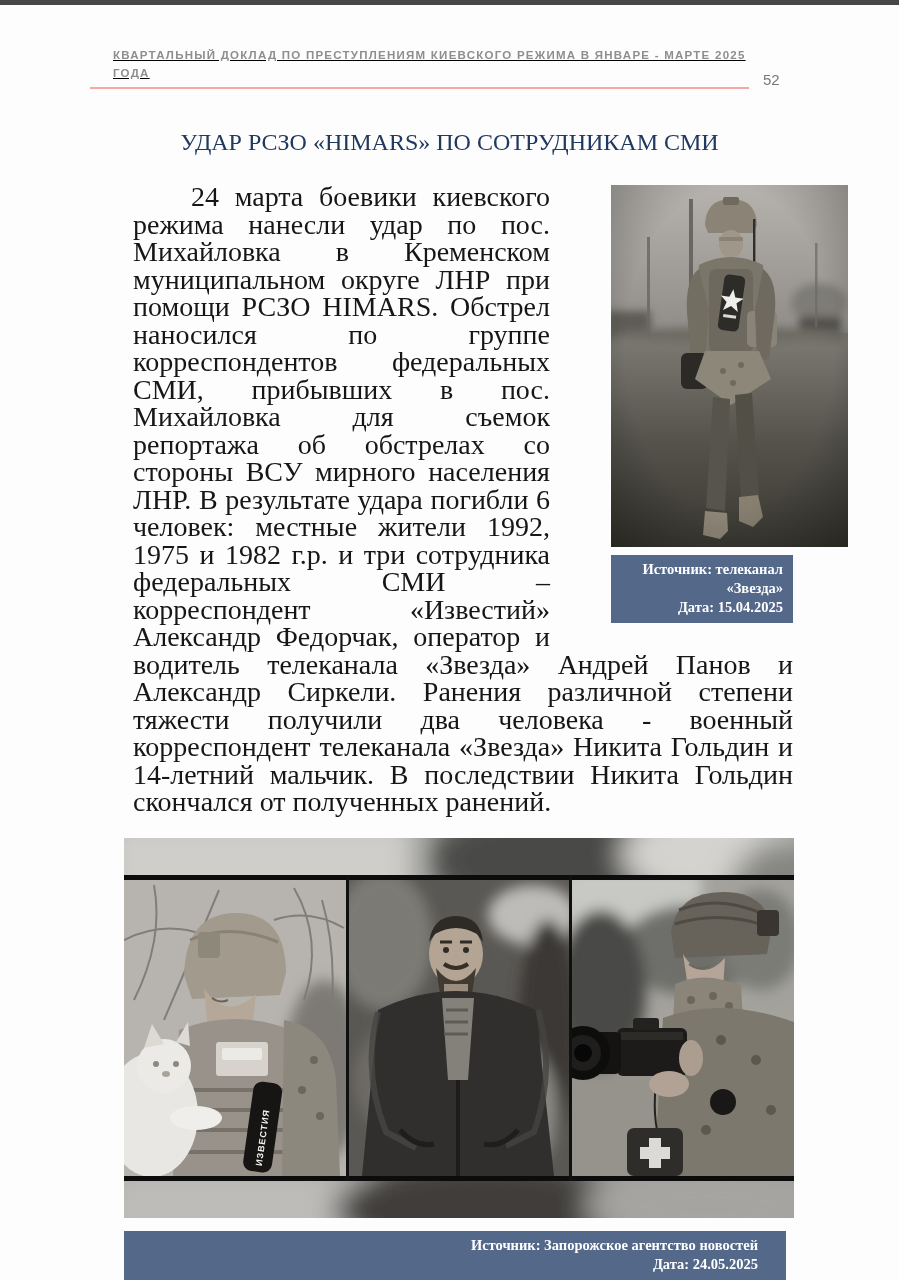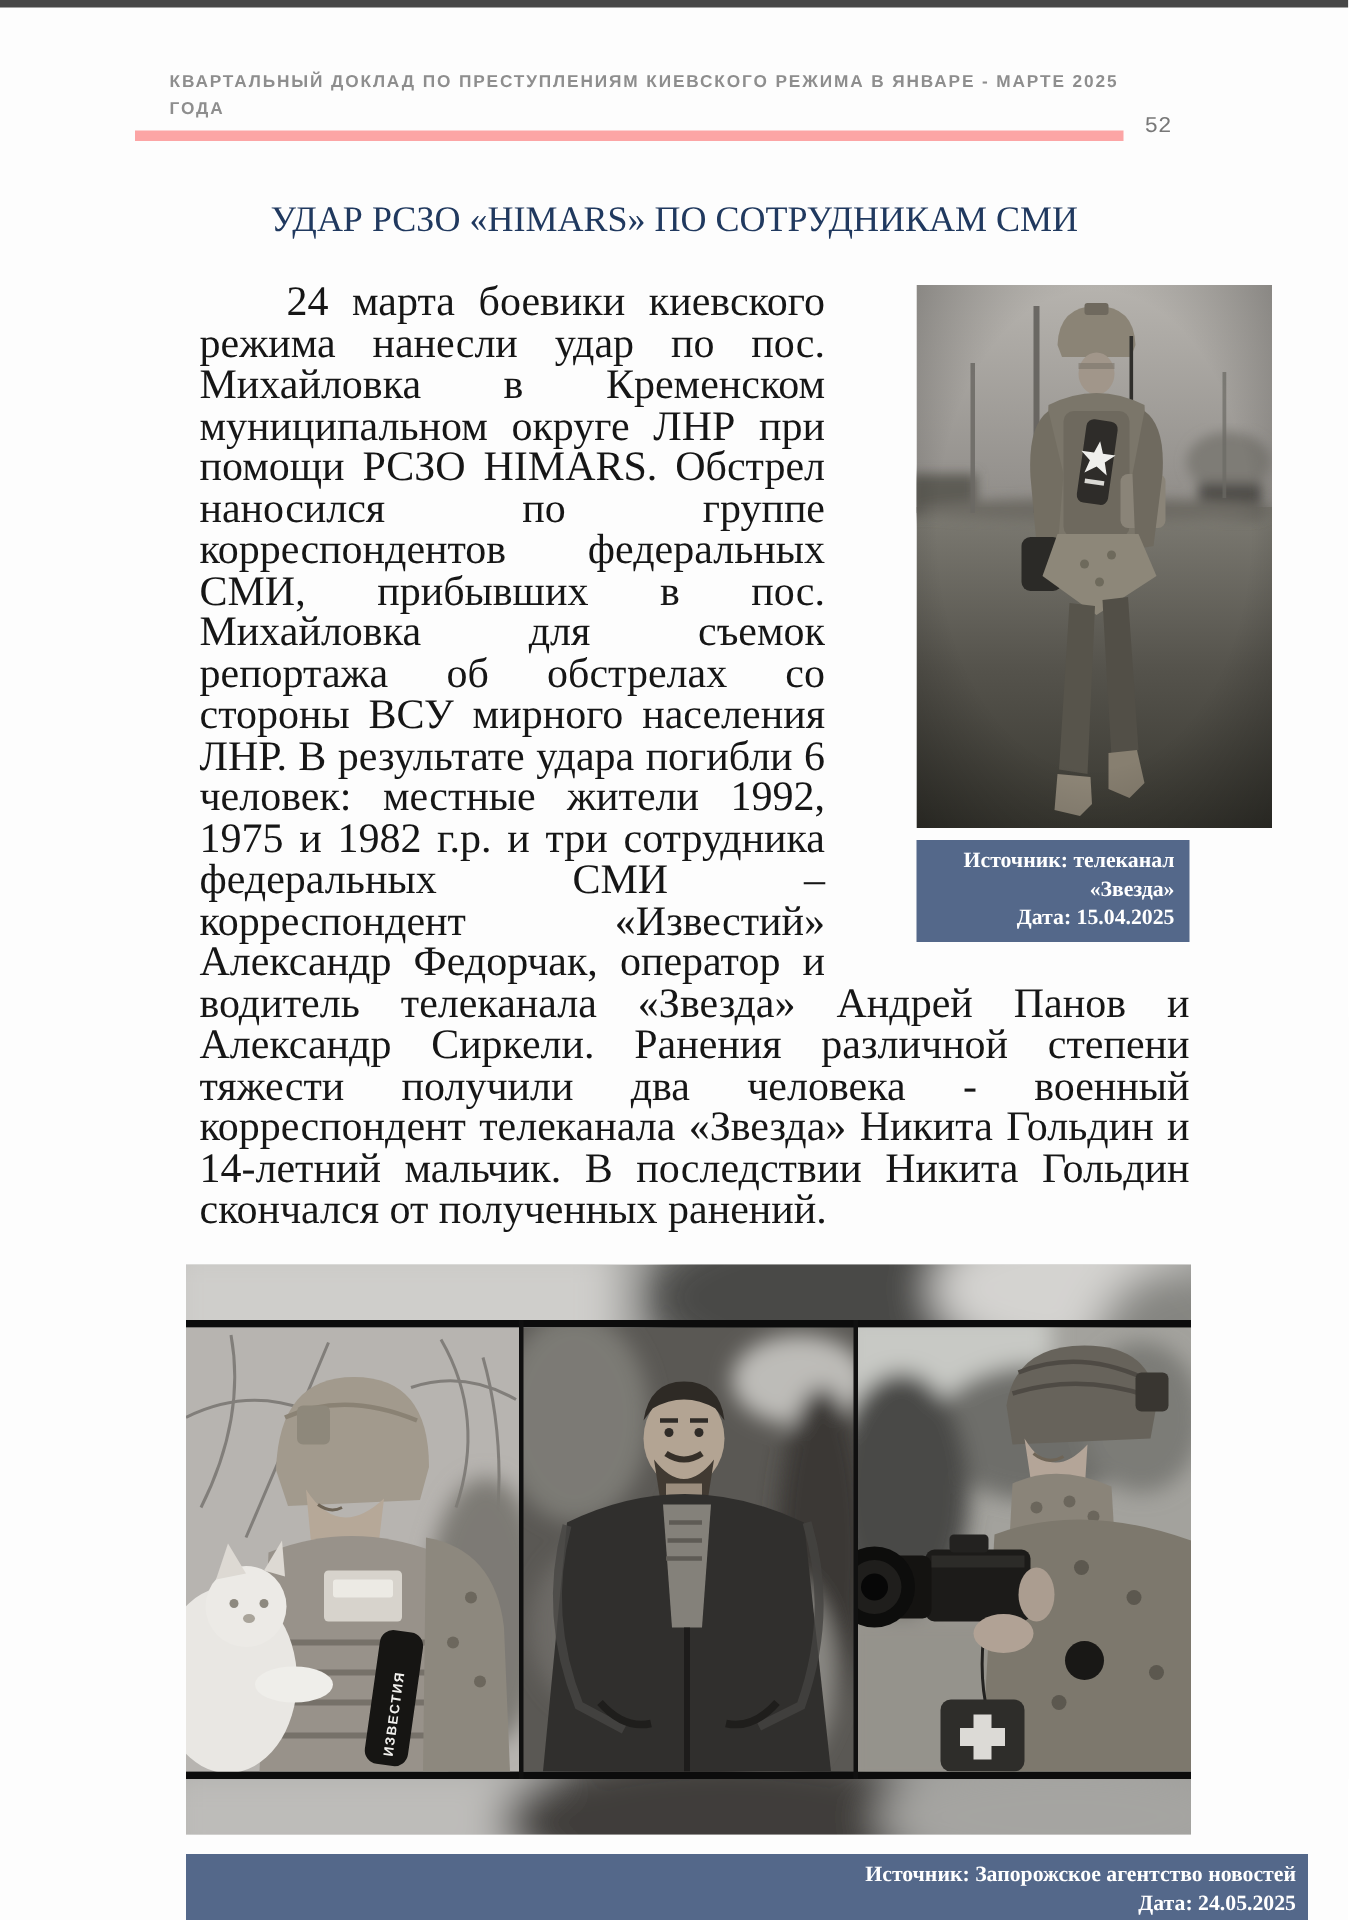--- a/index.html
+++ b/index.html
@@ -6,27 +6,27 @@
   html,body { background:#ffffff; }
   .page {
     width:899px; height:1280px; margin:0 auto; position:relative;
     background:#fdfdfd; overflow:hidden;
     font-family:"Liberation Serif", serif;
   }
   .top-bar { width:100%; height:5px; background:#474747; }
 
   
   .header { display:flex; align-items:flex-end; margin:40px 100px 0 90px; }
-  .header-rule { flex:1; border-bottom:7px solid #fca5a5; padding:0 0 6px 23px; }
+  .header-rule { flex:1; border-bottom:2px solid #fca5a5; padding:0 0 6px 23px;text-decoration:underline; }
   .header-text {
     font-family:"Liberation Sans", sans-serif; font-weight:bold;
     font-size:11.5px; letter-spacing:1.25px; color:#8e8e8e;
   }
   .page-num {
-    font-family:Liberation Mono, monospace; font-size:15px; color:#787878;
+    font-family:Liberation Sans, sans-serif; font-size:15px; color:#787878;
     margin-left:14px; padding-bottom:1px; width:36px;
   }
 
   
   .title {
     margin:38px 70px 0; text-align:center;
     color:#20395f; font-size:24px; font-weight:normal; line-height:31px;
   }
 
   
@@ -40,21 +40,21 @@
   }
   .photo-figure .caption-bar { margin-top:8px; }
   .body-text {
     font-size:28px; line-height:27.5px; text-align:justify;
     text-indent:58px; color:#161616;margin-left:20px;
   }
 
   
   .collage { clear:both; margin:22px 0 0 11px; width:670px; }
   .collage svg { display:block; width:670px; height:380px; }
-  .collage-caption { margin:13px 0 0 11px; width:748px; padding-right:8px; }
+  .collage-caption { margin:13px 0 0 11px; width:662px; padding-right:28px; }
 </style>
 </head>
 <body>
 
 <div class="page">
   <div class="top-bar"></div>
 
   <div class="header">
     <div class="header-rule">
       <span class="header-text">КВАРТАЛЬНЫЙ ДОКЛАД ПО ПРЕСТУПЛЕНИЯМ КИЕВСКОГО РЕЖИМА В ЯНВАРЕ - МАРТЕ 2025 ГОДА</span>

